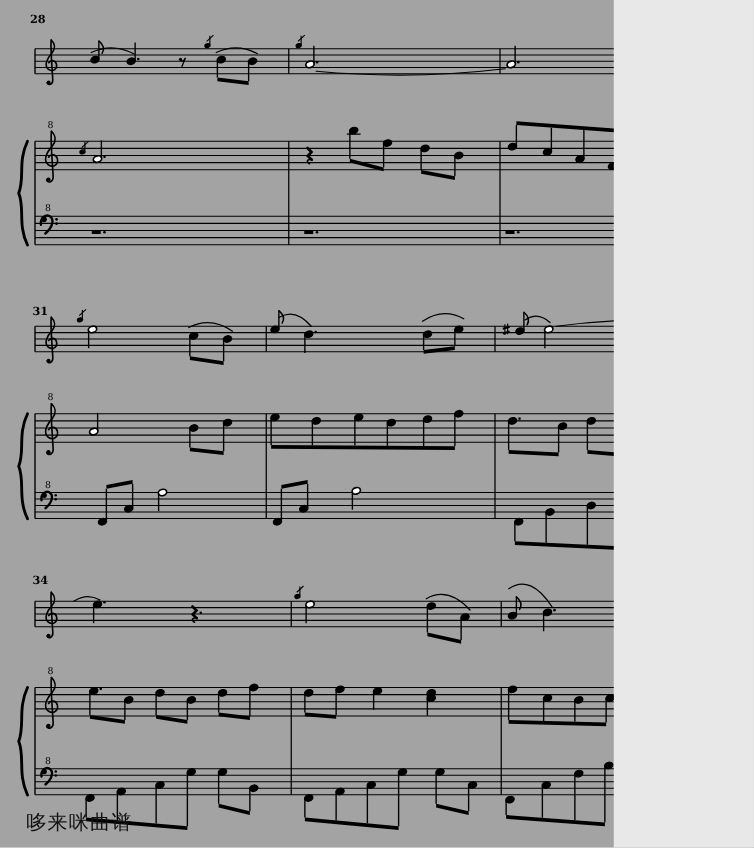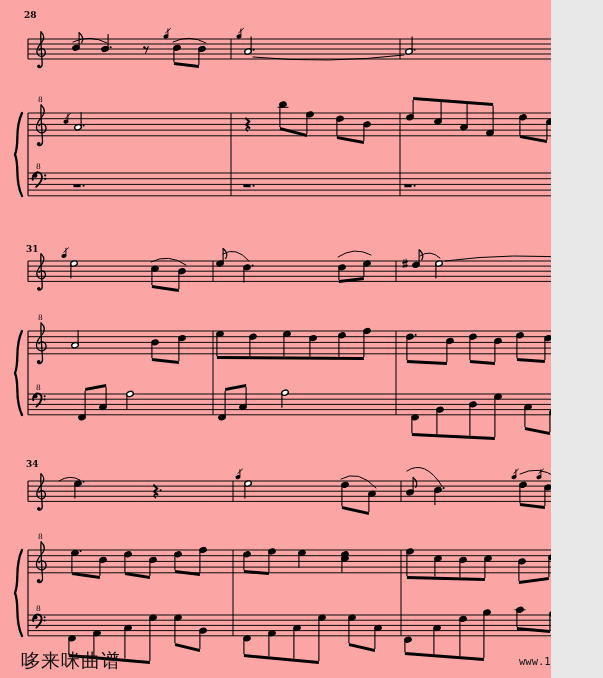--- a/index.html
+++ b/index.html
@@ -1,19 +1,19 @@
 <!DOCTYPE html>
 <html><head>
 <meta charset="utf-8">
 <style>
   html,body{margin:0;padding:0;background:#e8e8e8;}
-  #page{position:relative;width:551px;height:678px;background:#fca5a5;overflow:hidden;
+  #page{position:relative;width:491px;height:678px;background:#a3a3a3;overflow:hidden;
         font-family:"DejaVu Sans", sans-serif;}
   #score-svg{position:absolute;left:0;top:0;}
-  .footer-left{position:absolute;left:21px;top:648px;font-size:19px;color:#111;
+  .footer-left{position:absolute;left:21px;top:648px;font-size:16px;color:#111;
                font-family:Liberation Mono, monospace;letter-spacing:1px;}
   .footer-right{position:absolute;left:519px;top:655px;font-size:10.5px;color:#111;
                 font-family:"DejaVu Sans Mono", monospace;white-space:nowrap;}
 </style>
 </head>
 <body>
 
 <div id="page">
   <svg id="score-svg" width="603" height="678" viewBox="0 0 603 678">
       <g>

